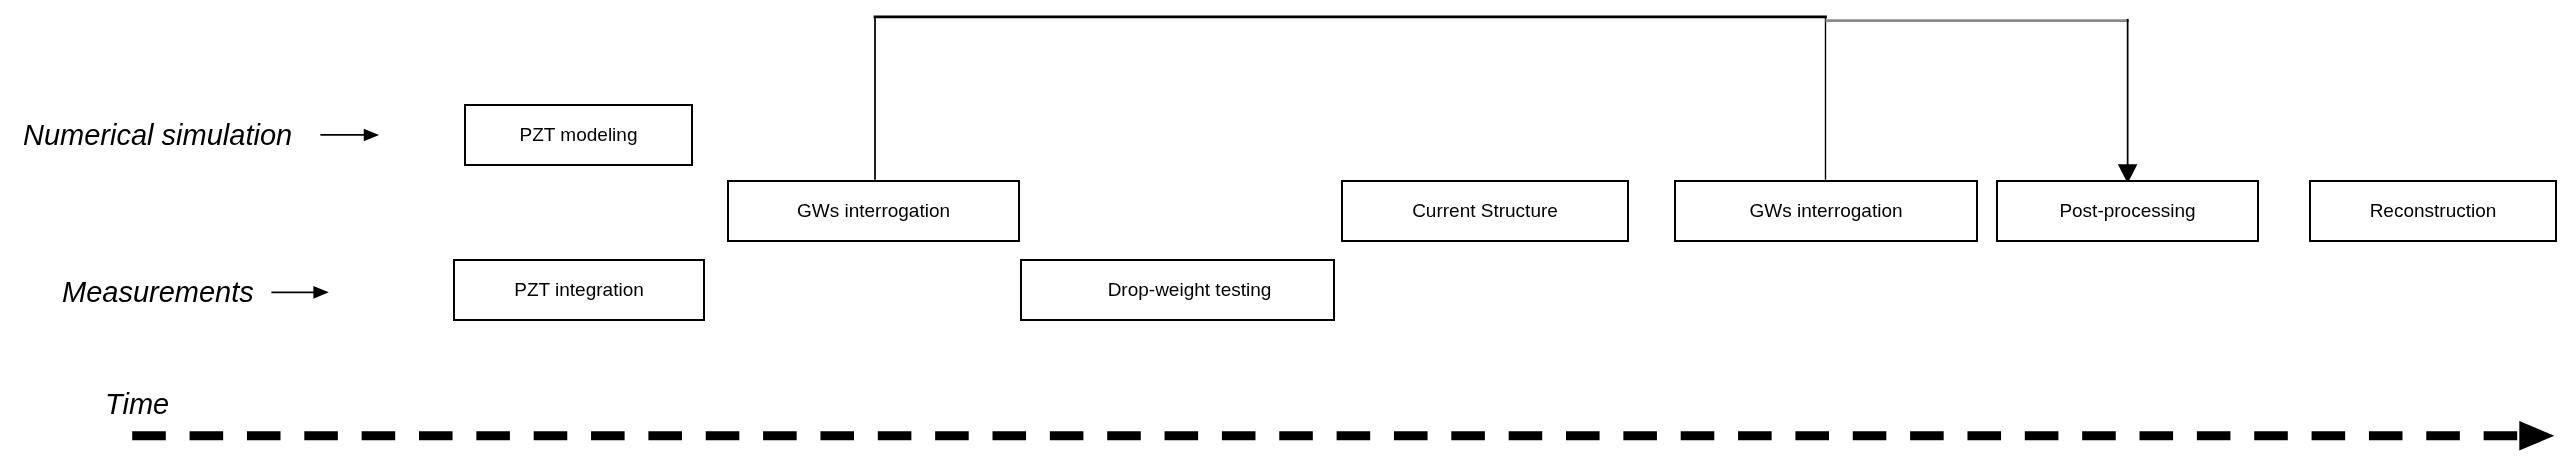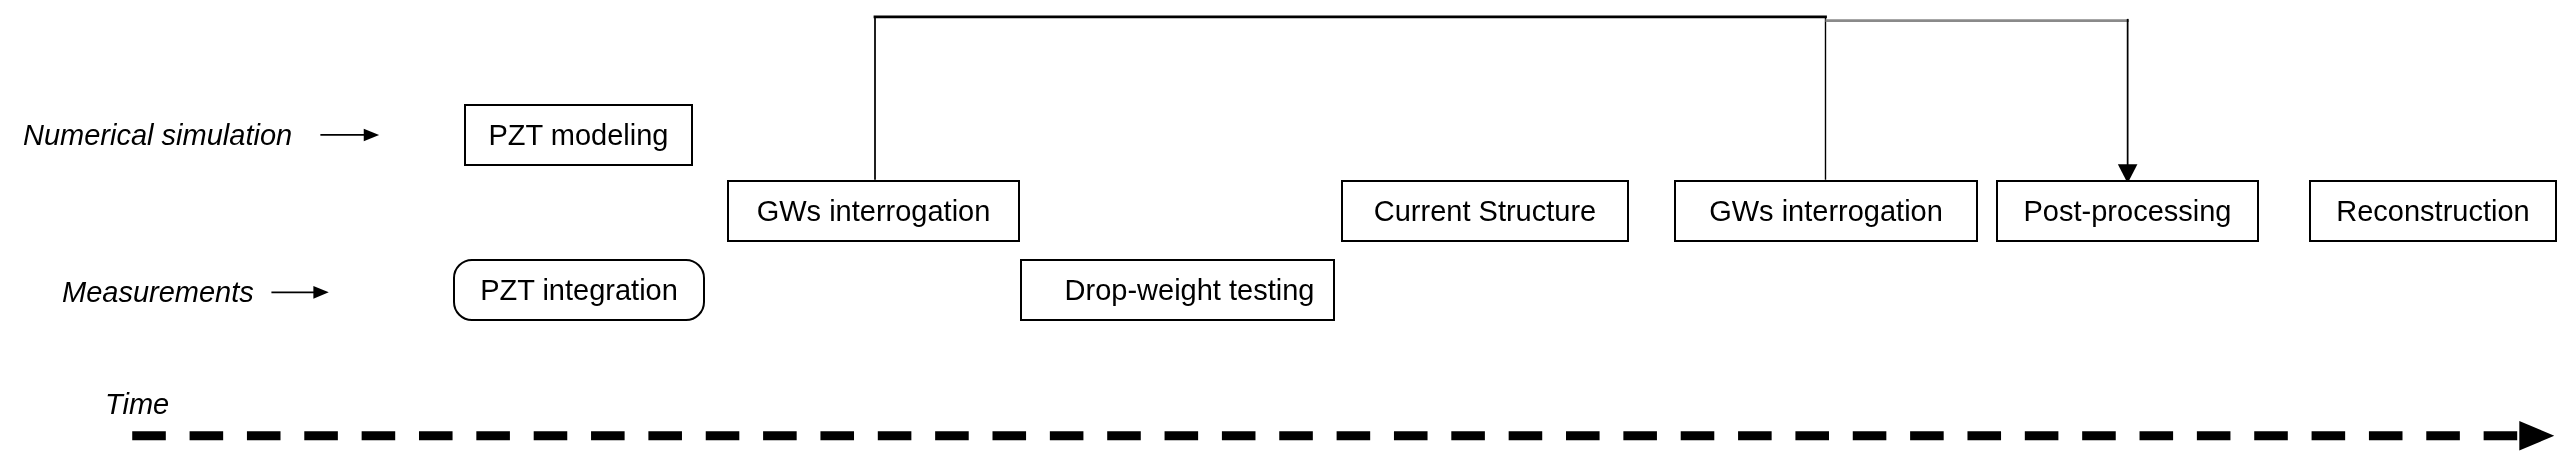--- a/index.html
+++ b/index.html
@@ -18,21 +18,21 @@
   }
   .node {
     position: absolute;
     box-sizing: border-box;
     height: 62px;
     border: 2.8px solid #000000;
     background: #ffffff;
     display: flex;
     align-items: center;
     justify-content: center;
-    font-size: 29px;
+    font-size: 19px;
     white-space: nowrap;
     color: #000000;
     z-index: 2;
   }
   .lane-label {
     position: absolute;
     font-style: italic;
     font-size: 29px;
     white-space: nowrap;
     transform: translateY(-50%);
@@ -84,18 +84,18 @@
 
   <div class="node" style="left:1674px; top:180px; width:304px;">GWs interrogation</div>
 
   <div class="node" style="left:1996px; top:180px; width:263px;">Post-processing</div>
 
   <div class="node" style="left:2309px; top:180px; width:248px;">Reconstruction</div>
 
   <div class="node" style="left:464px; top:104px; width:229px;">PZT modeling</div>
 
 
-  <div class="node" style="left:453px; top:259px; width:252px;border-radius:19px;">PZT integration</div>
+  <div class="node" style="left:453px; top:259px; width:252px;">PZT integration</div>
 
   <div class="node" style="left:1020px; top:259px; width:315px;padding-left:24px;">Drop-weight testing</div>
 
 </div>
 
 
 </body></html>

